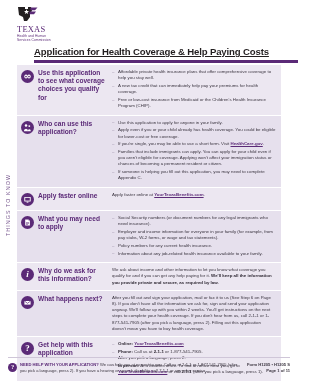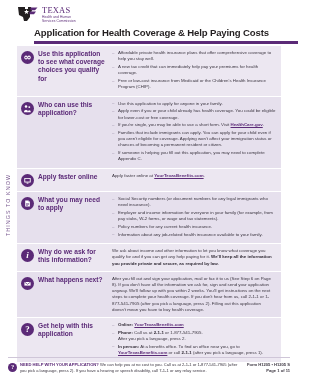--- a/index.html
+++ b/index.html
@@ -6,35 +6,36 @@
   html, body {
     width: 298px; height: 386px;
     background: #ffffff;
     font-family: "Liberation Sans", sans-serif;
     overflow: hidden;
   }
   .page { position: relative; width: 298px; height: 386px; background: #fff; }
 
   
   .header { padding: 6px 0 0 17px; }
-  .logo-row { display: flex; align-items: flex-start; gap: 3px; }
+  .logo-row { display: flex; align-items: flex-start; gap: 3px; flex-direction: column; }
   .logo-mark { width: 22px; height: 16px; position: relative; flex: none; }
   .logo-words { padding-top: 0px; }
   .logo-texas {
     font-size: 8.5px; letter-spacing: .2px; color: #5b2a77;
     font-family: "Liberation Serif", serif; line-height: 9px;
   }
   .logo-sub1, .logo-sub2 {
     font-size: 3.3px; color: #5b2a77; line-height: 4px;
     font-family: "Liberation Sans", sans-serif; letter-spacing: .1px;
   }
   .doc-title {
     margin: 4px 0 0 17px;
     font-size: 9.6px; font-weight: bold; color: #231f20;
     letter-spacing: -0.15px;
+    text-decoration: underline;
   }
   .title-rule {
     margin: 3px 0 0 17px; width: 264px; height: 3px;
     background: #5b2a77;
   }
 
   
   .rail {
     position: absolute; left: 2px; top: 150px;
     width: 11px; height: 110px;

